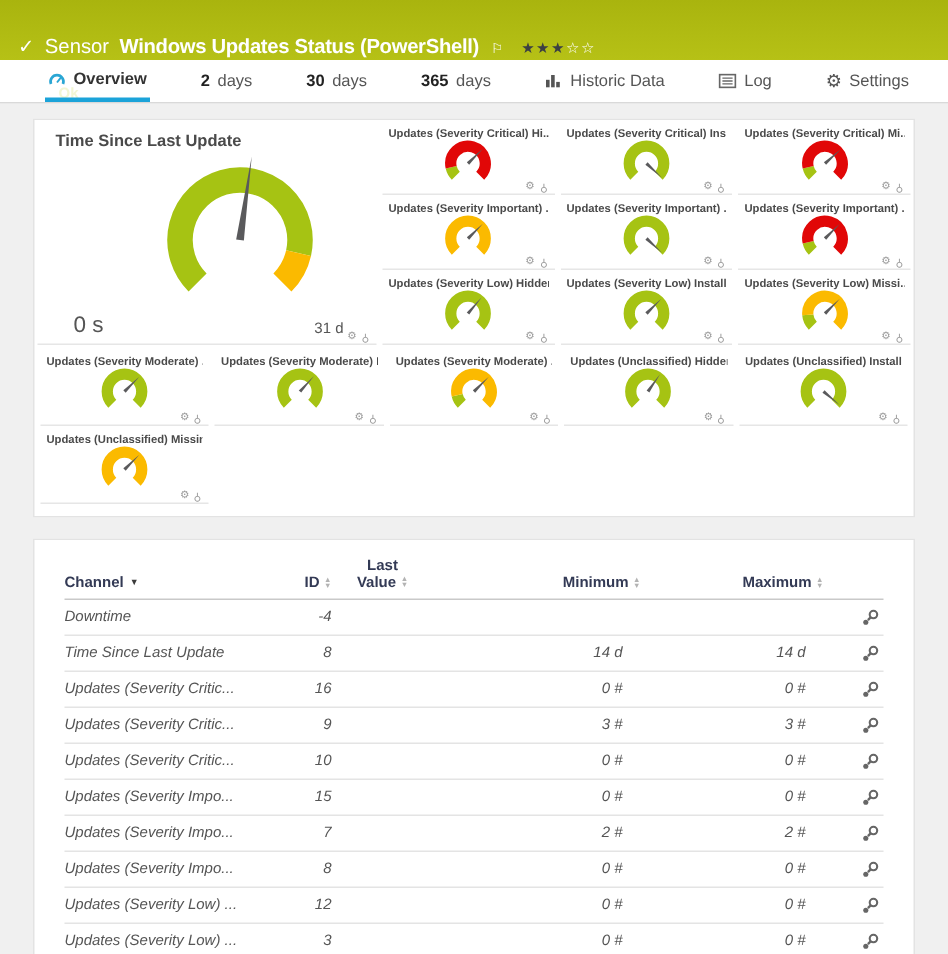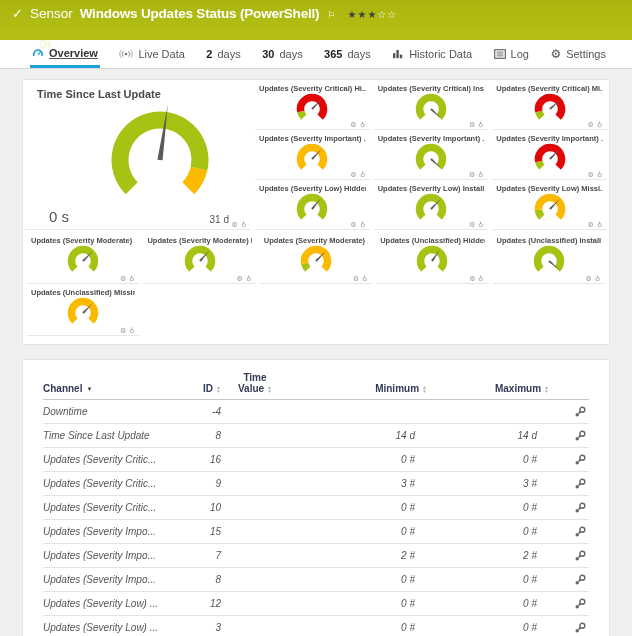--- a/index.html
+++ b/index.html
@@ -6,33 +6,33 @@
   body{width:632px;height:636px;overflow:hidden;background:#f0f0f0;
        font-family:"Liberation Sans","DejaVu Sans",sans-serif;}
   .app{position:relative;width:632px;height:636px;}
 
   
   .topbar{height:40px;background:linear-gradient(180deg,#a9b40e,#b6c116);
           color:#fff;padding:6px 12px 0 12px;box-sizing:border-box;}
   .tb-line1{display:flex;align-items:baseline;gap:7px;}
   .check{font-weight:bold;font-size:13px;}
   .kind{font-size:13.5px;}
-  .s-title{font-weight:bold;font-size:13.5px;letter-spacing:-0.2px;}
+  .s-title{font-weight:bold;font-size:13.5px;letter-spacing:-0.2px;margin-top:17px;}
   .flag{font-size:9px;vertical-align:super;margin-left:1px;}
   .stars{margin-left:5px;font-size:10px;letter-spacing:1px;}
   .star.f{color:#3c4043;}
   .star.e{color:#ffffff;}
   .status{margin-left:27px;font-size:10px;font-weight:bold;color:#f2f6d4;margin-top:18px;}
 
   
   .tabbar{height:28px;background:#fff;border-bottom:1px solid #d9d9d9;
           display:flex;justify-content:space-between;align-items:stretch;
           padding:0 24px 0 30px;font-size:11px;color:#555;}
   .tab{display:flex;align-items:center;gap:5px;cursor:pointer;padding:0 2px;box-sizing:border-box;}
-  .tab.active{border-bottom:3px solid #1ba3d9;text-decoration:underline;}
+  .tab.active{border-bottom:3px solid #1ba3d9;}
   .tab.active .tlabel{color:#333;font-weight:bold;}
   .tnum{font-weight:bold;color:#222;}
   .tico{display:flex;align-items:center;}
   .gearchar{font-size:12px;color:#555;line-height:10px;}
 
   
   .card{background:#fff;border:1px solid #e3e3e3;margin-left:22px;width:588px;box-sizing:border-box;}
   #card-gauges{margin-top:10px;}
   #card-table{margin-top:14px;height:279px;overflow:hidden;}
 
@@ -95,32 +95,20 @@
     <div class="tab active">
       <span class="tico">
         <svg width="12" height="12" viewBox="0 0 12 12">
             <path d="M2 9 A4.3 4.3 0 1 1 10 9" fill="none" stroke="#2aa6d4" stroke-width="1.8"></path>
             <line x1="6" y1="8" x2="8.8" y2="4.4" stroke="#2aa6d4" stroke-width="1.3"></line>
           </svg>
       </span>
       <span class="tlabel">Overview</span>
     </div>
     <div class="tab">
-      <span class="tico">
-        <svg width="14" height="10" viewBox="0 0 14 10">
-            <circle cx="7" cy="5" r="1.3" fill="#777"></circle>
-            <path d="M4.4 2.4 A3.6 3.6 0 0 0 4.4 7.6" stroke="#888" fill="none" stroke-width="1"></path>
-            <path d="M9.6 2.4 A3.6 3.6 0 0 1 9.6 7.6" stroke="#888" fill="none" stroke-width="1"></path>
-            <path d="M2.5 0.9 A5.6 5.6 0 0 0 2.5 9.1" stroke="#aaa" fill="none" stroke-width="1"></path>
-            <path d="M11.5 0.9 A5.6 5.6 0 0 1 11.5 9.1" stroke="#aaa" fill="none" stroke-width="1"></path>
-          </svg>
-      </span>
-      <span class="tlabel">Live Data</span>
-    </div>
-    <div class="tab">
       <span class="tnum">2</span>
       <span class="tlabel">days</span>
     </div>
     <div class="tab">
       <span class="tnum">30</span>
       <span class="tlabel">days</span>
     </div>
     <div class="tab">
       <span class="tnum">365</span>
       <span class="tlabel">days</span>
@@ -357,21 +345,21 @@
           <span class="ch-sort">▼</span>
         </div>
         <div class="th-right">
           <span>ID</span>
           <span class="sort-stack">
               <span>▲</span>
               <span>▼</span>
             </span>
         </div>
         <div class="th-center">
-          <span class="th-lastbox"><span>Time Value</span><span class="sort-stack">
+          <span class="th-lastbox"><span>Last Value</span><span class="sort-stack">
                 <span>▲</span>
                 <span>▼</span>
               </span></span>
         </div>
         <div class="th-right">
           <span>Minimum</span>
           <span class="sort-stack">
               <span>▲</span>
               <span>▼</span>
             </span>

